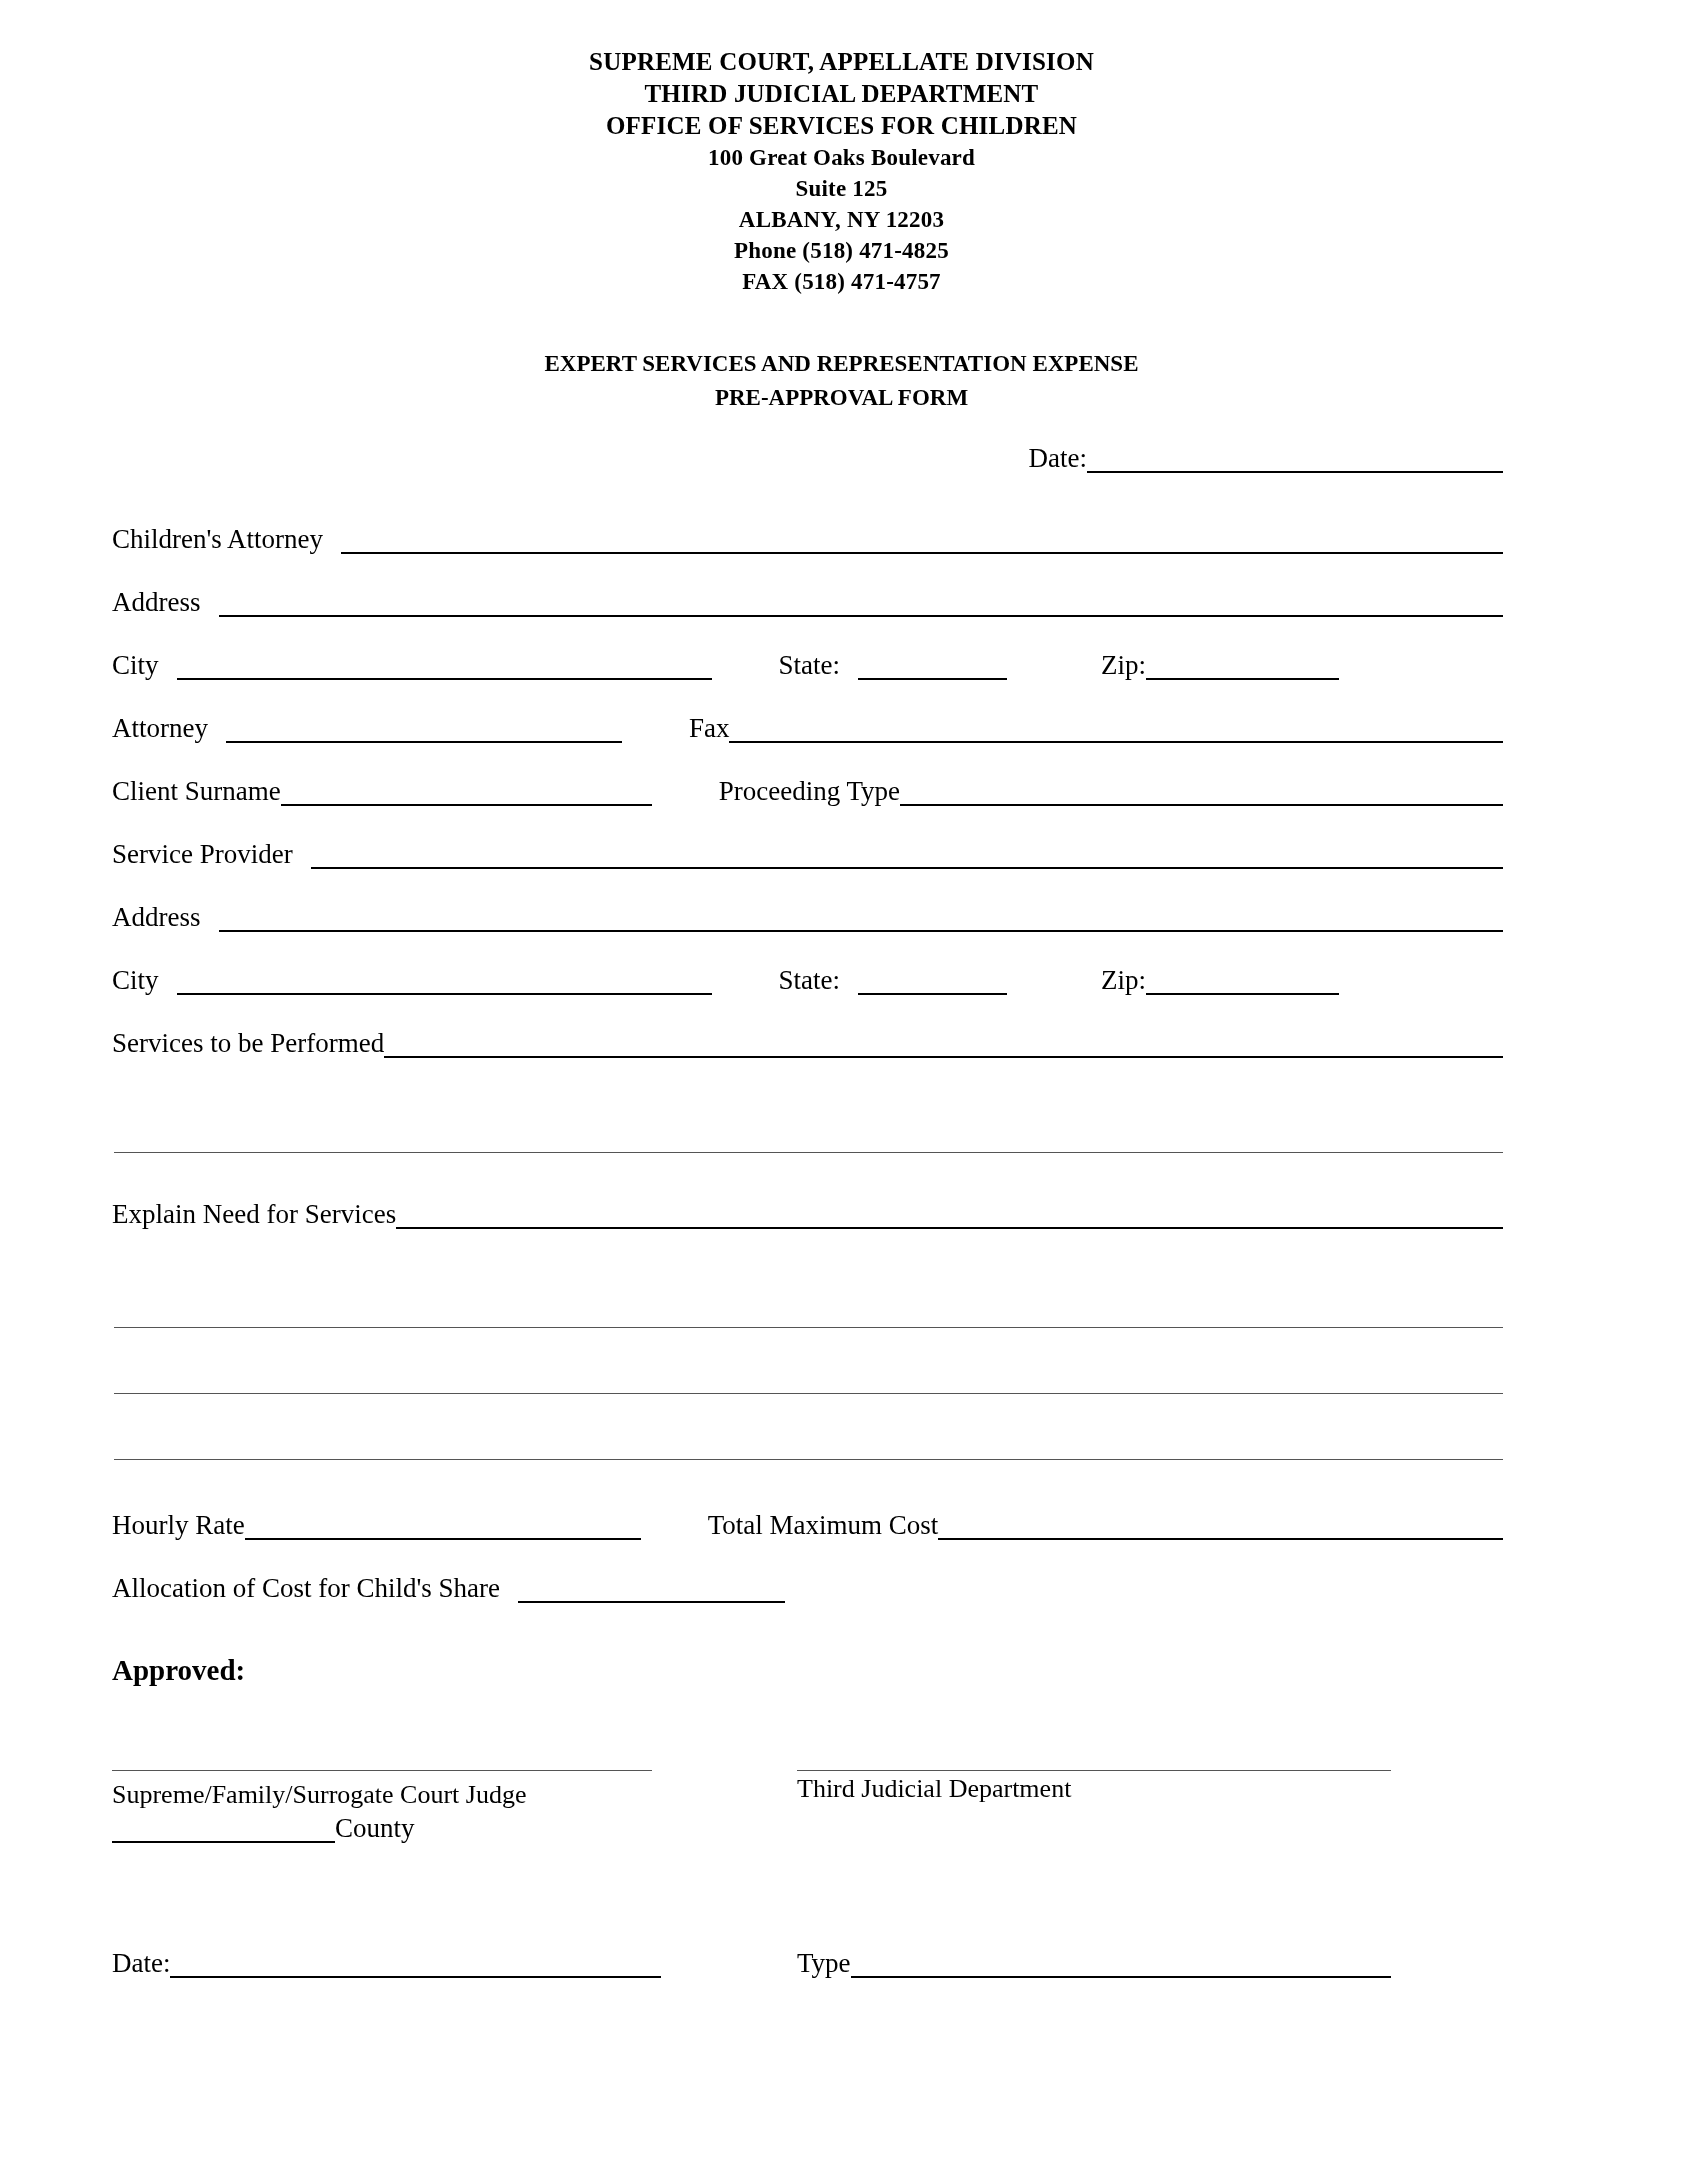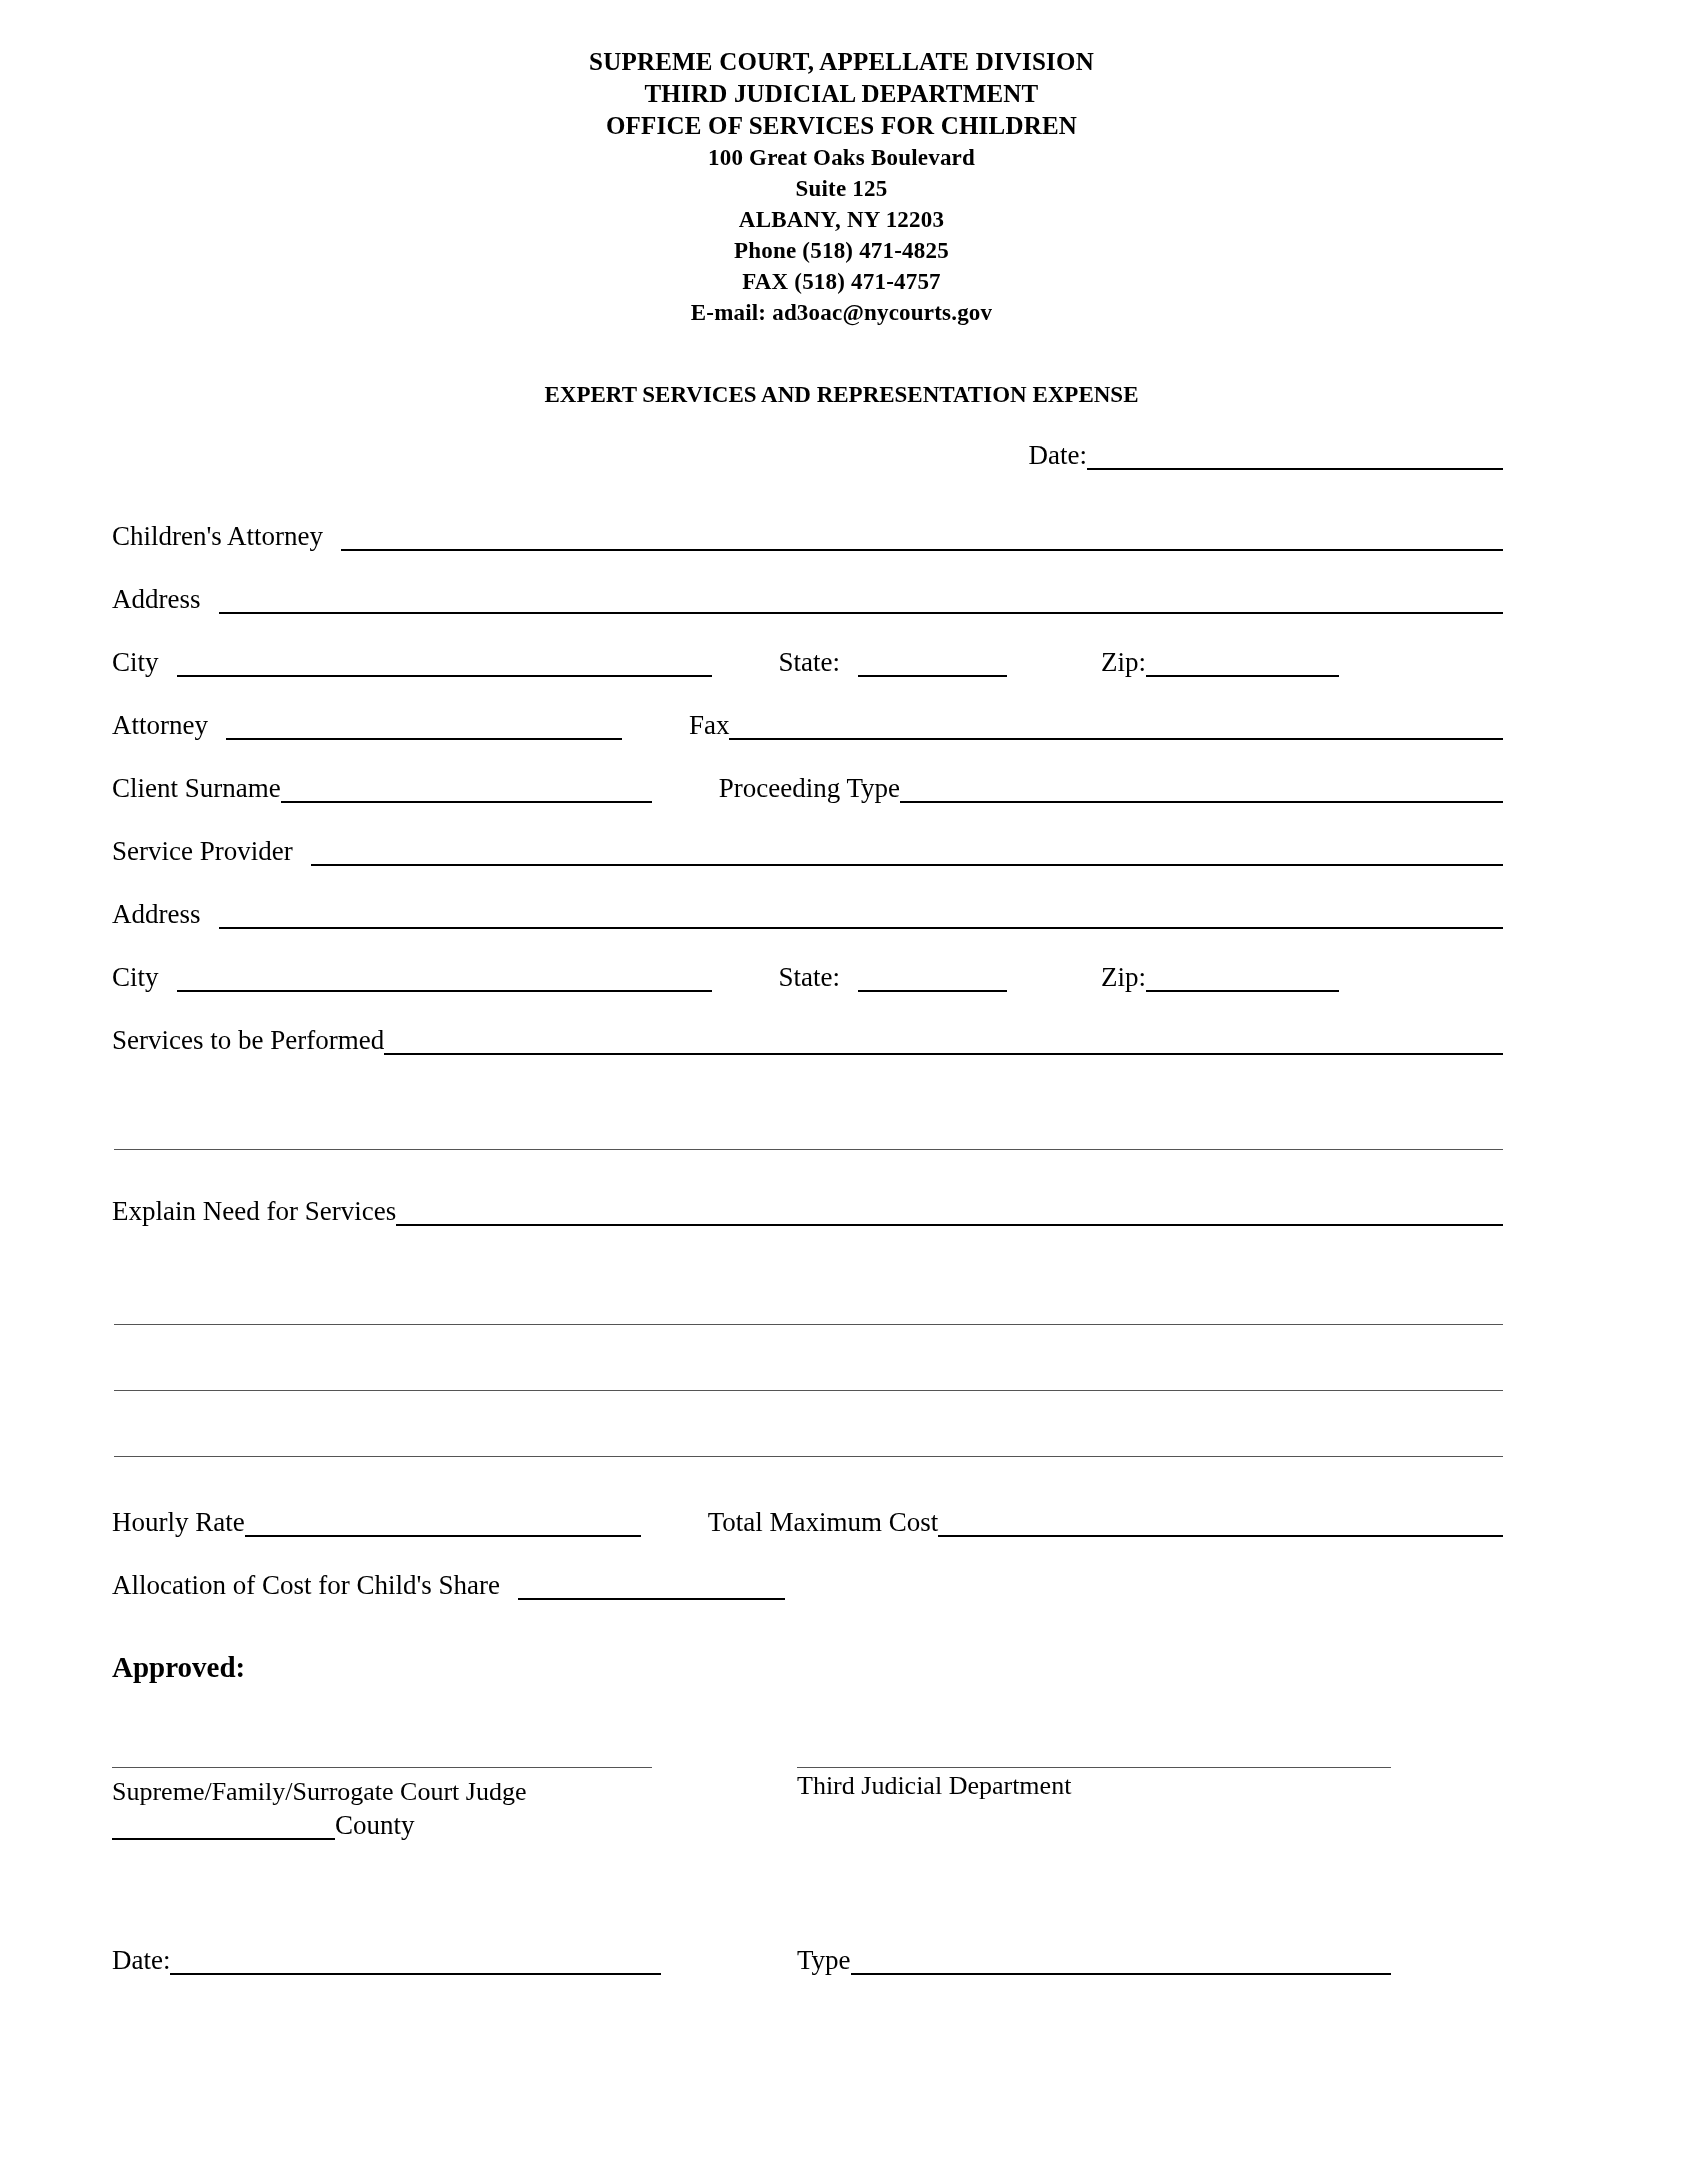--- a/index.html
+++ b/index.html
@@ -176,25 +176,25 @@
 
   <div class="header">
     <div class="header-line">SUPREME COURT, APPELLATE DIVISION</div>
     <div class="header-line">THIRD JUDICIAL DEPARTMENT</div>
     <div class="header-line">OFFICE OF SERVICES FOR CHILDREN</div>
     <div class="header-line small">100 Great Oaks Boulevard</div>
     <div class="header-line small">Suite 125</div>
     <div class="header-line small">ALBANY, NY 12203</div>
     <div class="header-line small">Phone (518) 471-4825</div>
     <div class="header-line small">FAX (518) 471-4757</div>
-    <div class="header-line small">E-mail: ad3oac@nycourts.gov</div>
   </div>
 
   <div class="form-title">
     <div>EXPERT SERVICES AND REPRESENTATION EXPENSE</div>
+    <div>PRE-APPROVAL FORM</div>
   </div>
 
   <div class="body">
 
     <div class="row date-row">
       <span class="label">Date:</span>
       <span class="fixed w-date"></span>
     </div>
 
     <div class="row">

